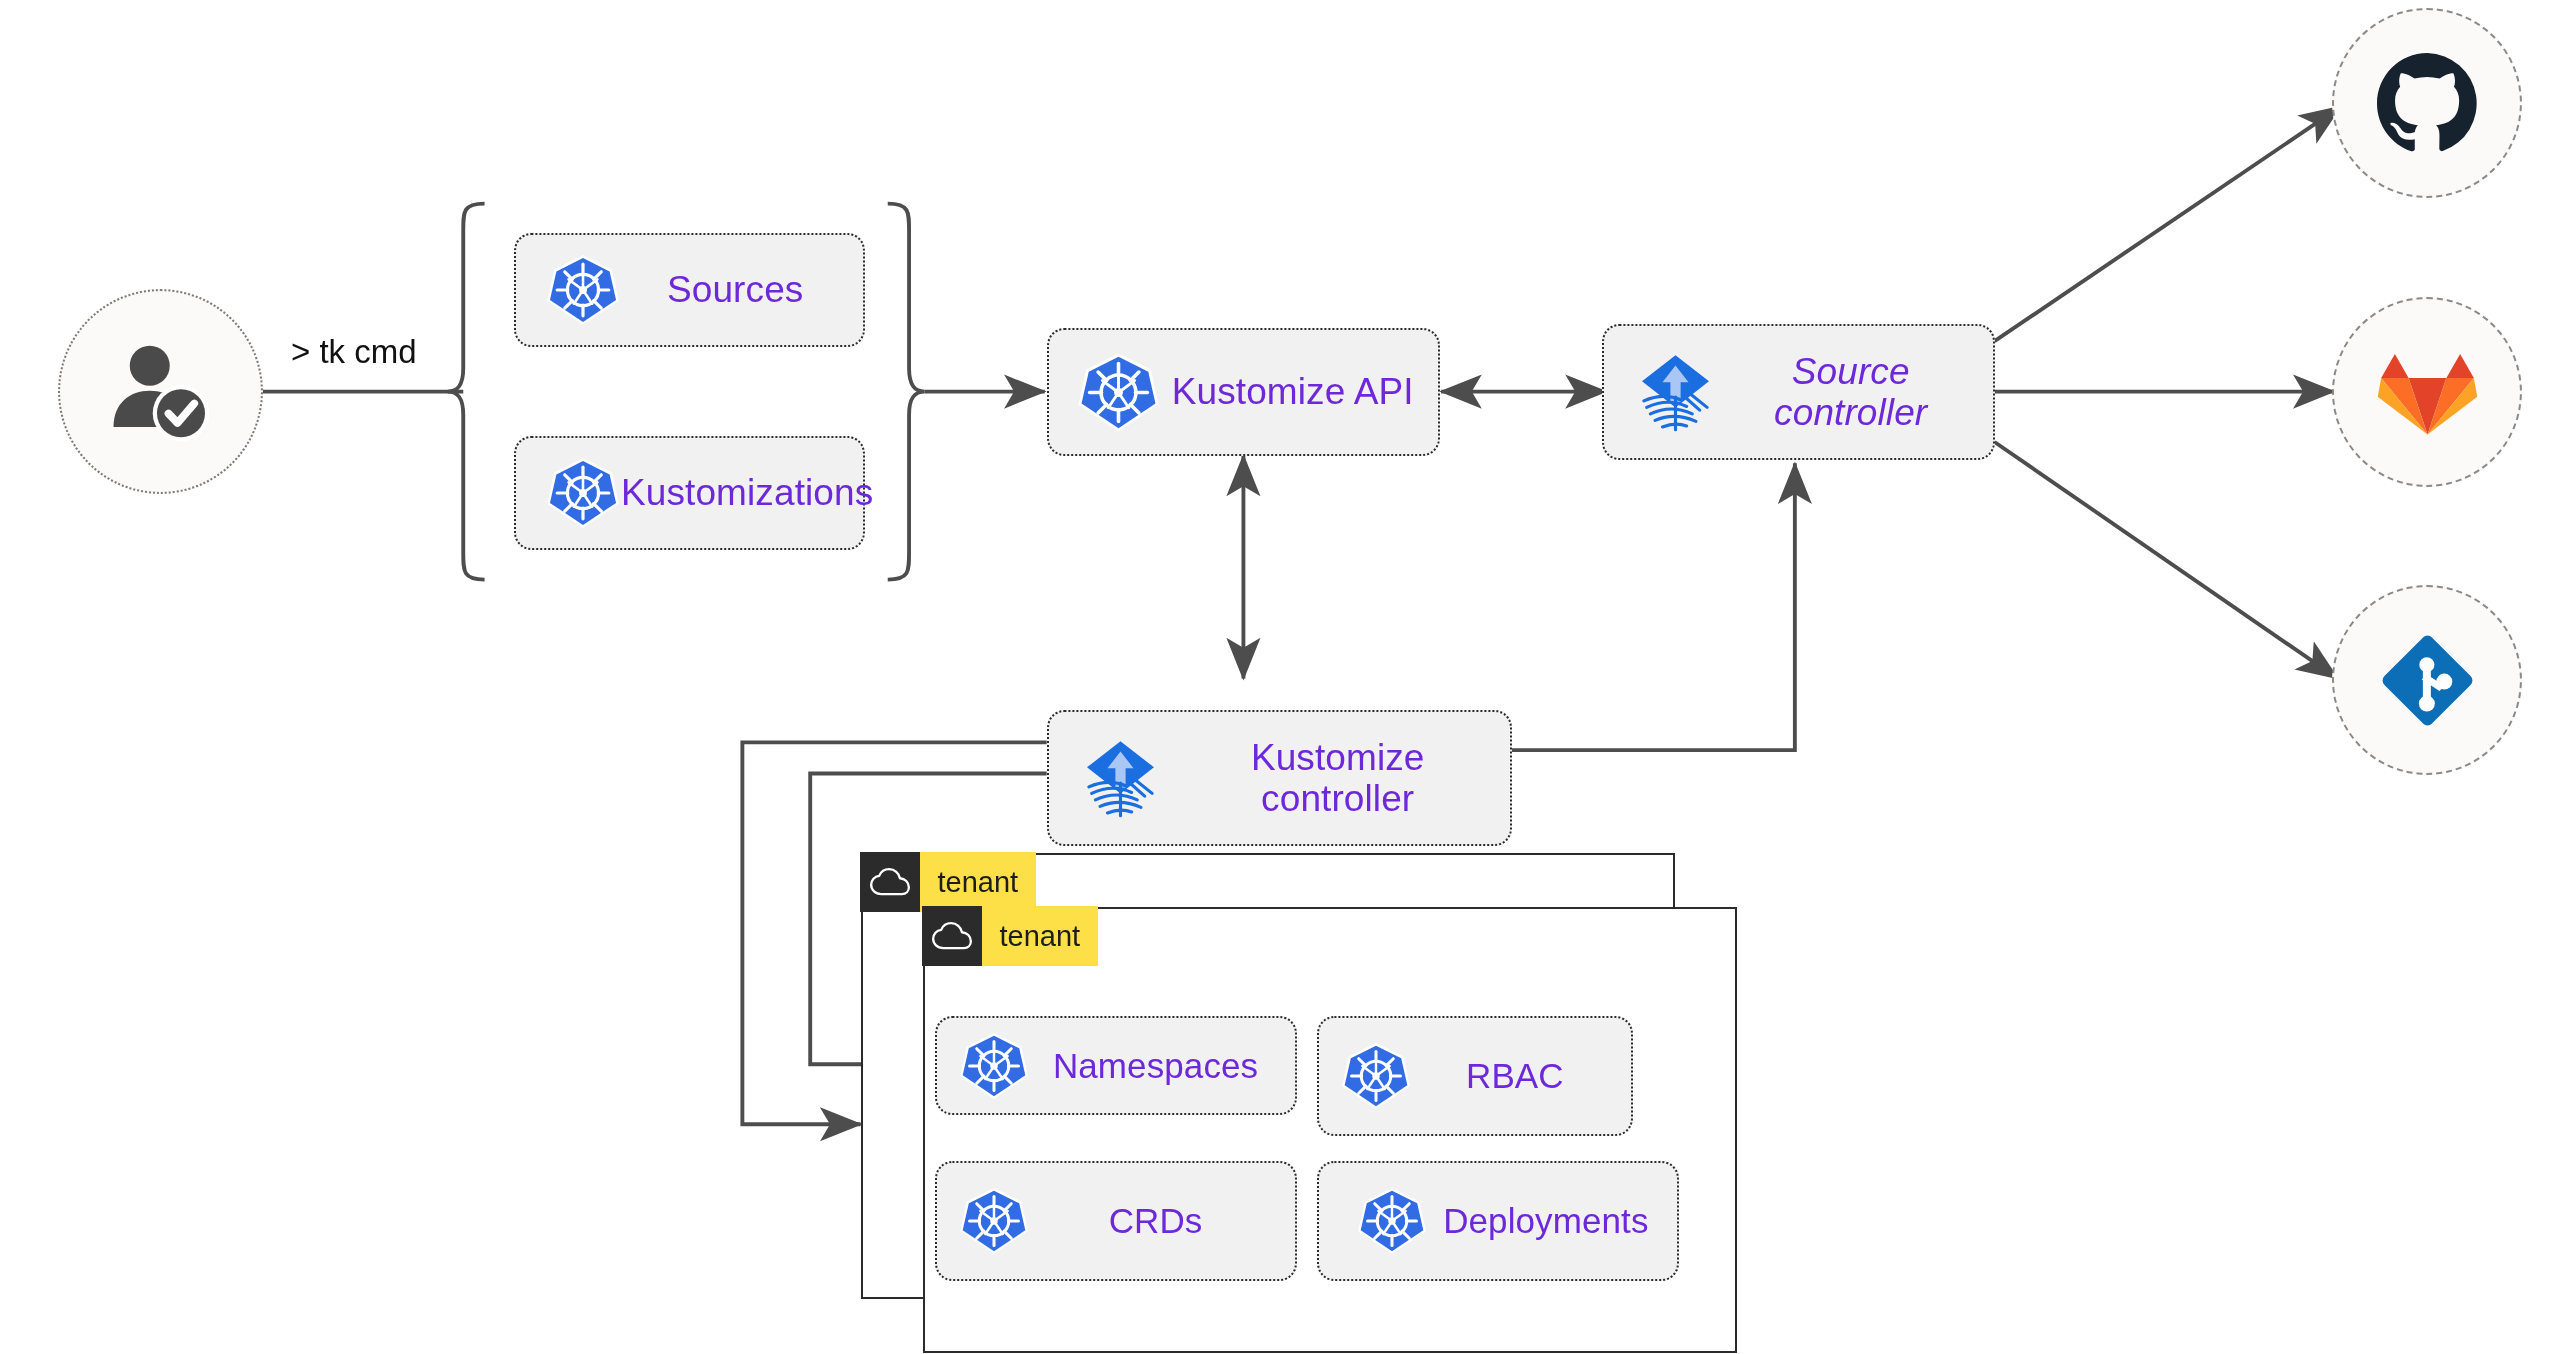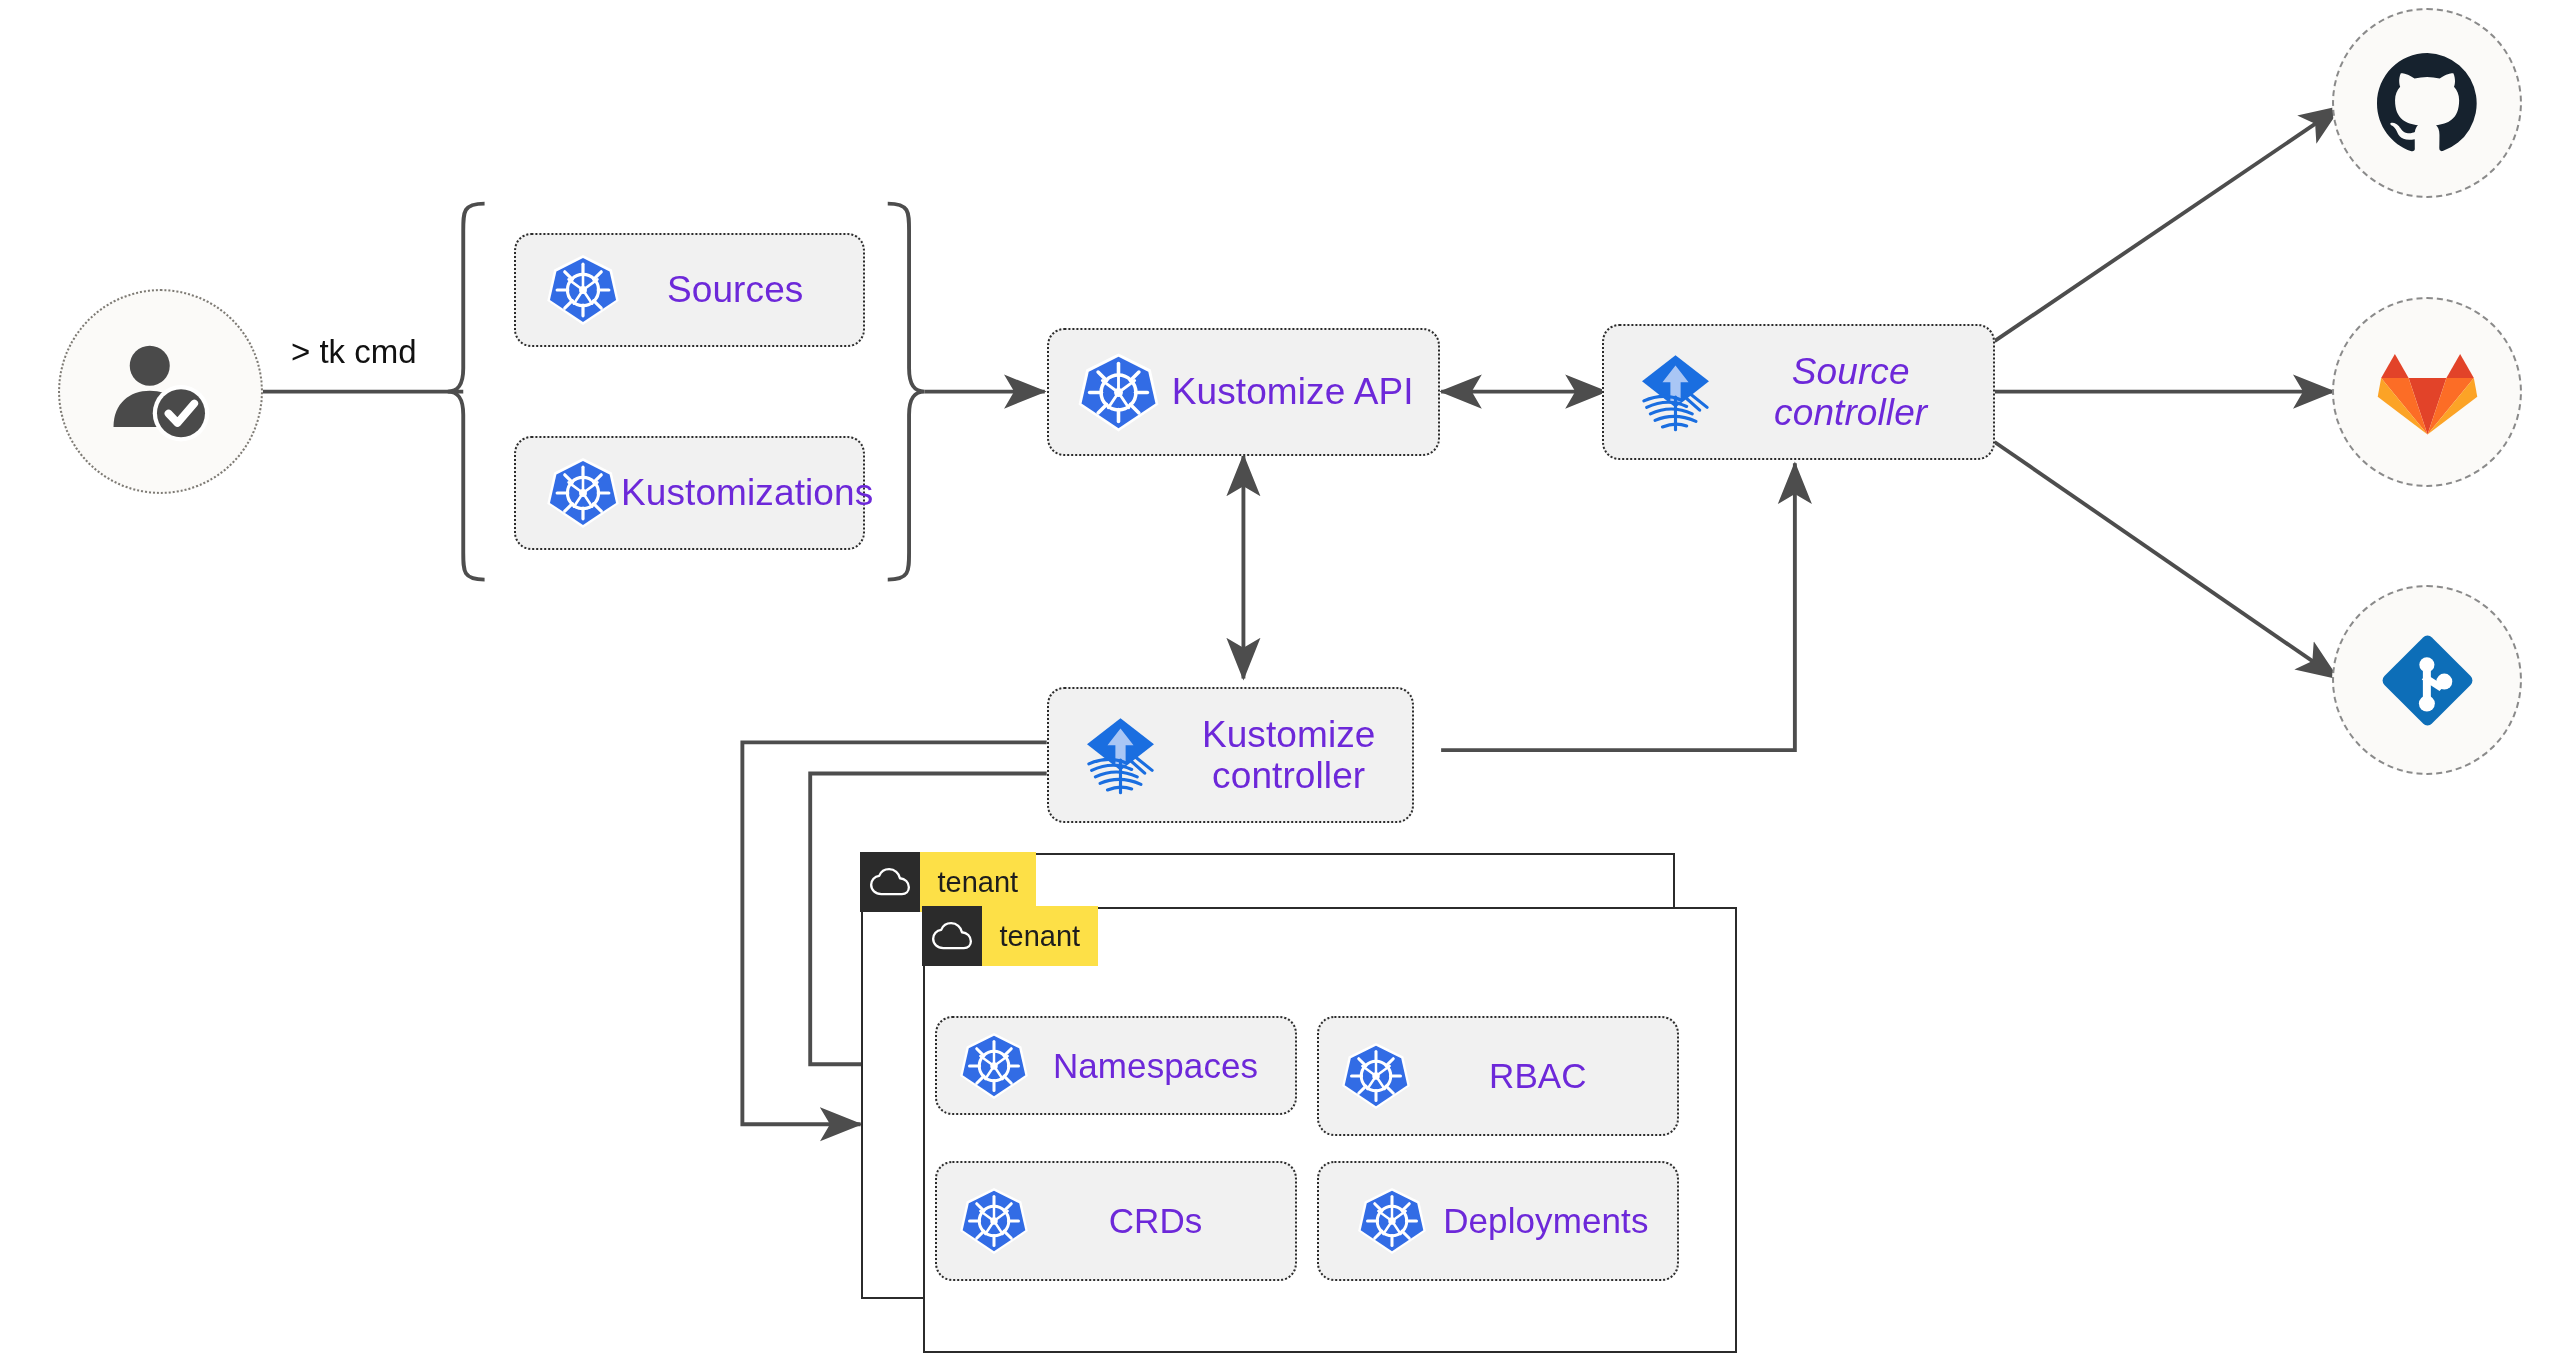--- a/index.html
+++ b/index.html
@@ -230,21 +230,21 @@
           <path d="M64,50 L84,66"></path>
         </g>
       </svg>
     </span>
     <span class="lbl">
       <span>Source</span><br>
       <span>controller</span>
     </span>
   </div>
 
-  <div class="node" style="left:1047px;top:687px;width:367px;height:136px;gap:12px;">
+  <div class="node" style="left:1047px;top:710px;width:465px;height:136px;gap:12px;">
     <span class="ico" style="margin-left:25px;">
       <svg width="93" height="93" viewBox="0 0 100 100">
         <polygon points="50,10 86,38 50,66 14,38" fill="#1a6ee0"></polygon>
         <path d="M50,21 L64,39 L55.5,39 L55.5,60 L44.5,60 L44.5,39 L36,39 Z" fill="#a9c6f5"></path>
         <g stroke="#1a6ee0" stroke-width="3.4" stroke-linecap="round" fill="none">
           <path d="M16,59 C30,53 44,53 56,58"></path>
           <path d="M19,66 C34,59 49,59 62,65"></path>
           <path d="M23,73 C38,66 53,66 68,73"></path>
           <path d="M28,80 C42,74 56,74 72,81"></path>
           <path d="M36,87 C46,83 54,83 62,86"></path>
@@ -334,21 +334,21 @@
             <line x1="50" y1="50" x2="62" y2="68"></line>
               <line x1="50" y1="50" x2="38" y2="68"></line>
             <line x1="50" y1="50" x2="31" y2="36"></line>
           </g>
           <circle cx="50" cy="50" r="5.2" fill="#ffffff"></circle>
         </svg>
       </span>
       <span class="lbl">Namespaces</span>
     </div>
 
-    <div class="node small" style="left:392px;top:107px;width:362px;height:120px;">
+    <div class="node small" style="left:392px;top:107px;width:316px;height:120px;">
       <span class="ico" style="margin-left:21.3px;">
         <svg width="72" height="72" viewBox="0 0 100 100">
           <polygon points="50,4 88,23 97,64 50,96 3,64 12,23" fill="#ffffff"></polygon>
           <polygon points="50,8 85,25.5 93.5,63 50,92 6.5,63 15,25.5" fill="#326ce5"></polygon>
           <g fill="none" stroke="#ffffff" stroke-width="4.2" stroke-linecap="round">
             <circle cx="50" cy="50" r="20.5"></circle>
             <line x1="50" y1="16" x2="50" y2="30"></line>
               <line x1="50" y1="70" x2="50" y2="84"></line>
             <line x1="16" y1="50" x2="30" y2="50"></line>
               <line x1="70" y1="50" x2="84" y2="50"></line>

